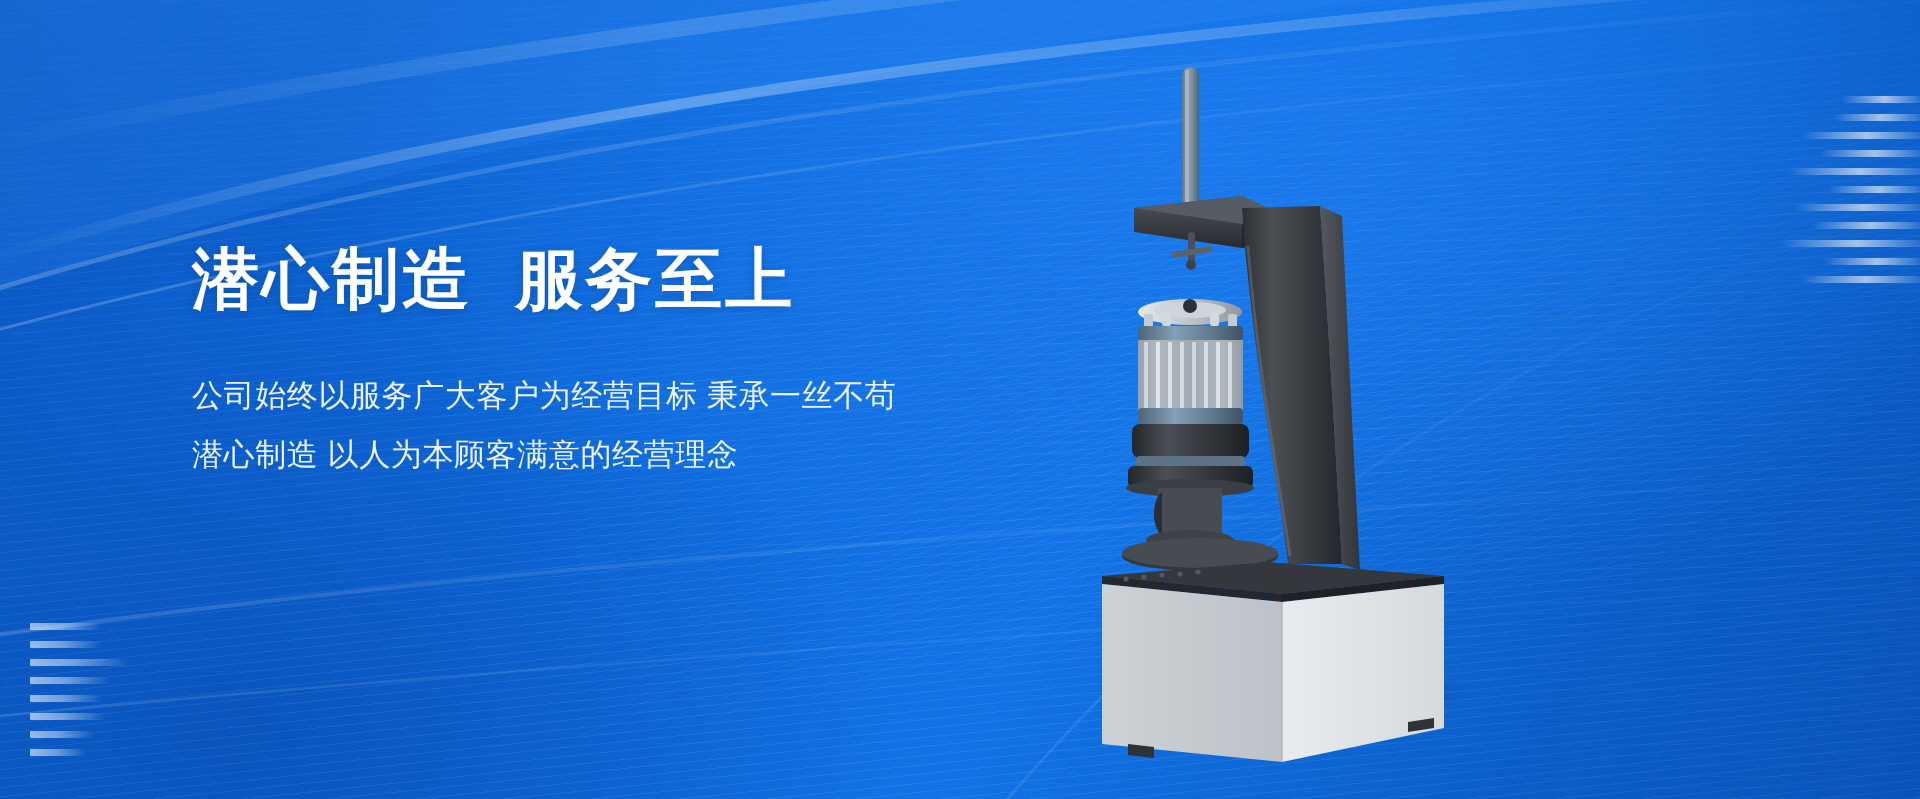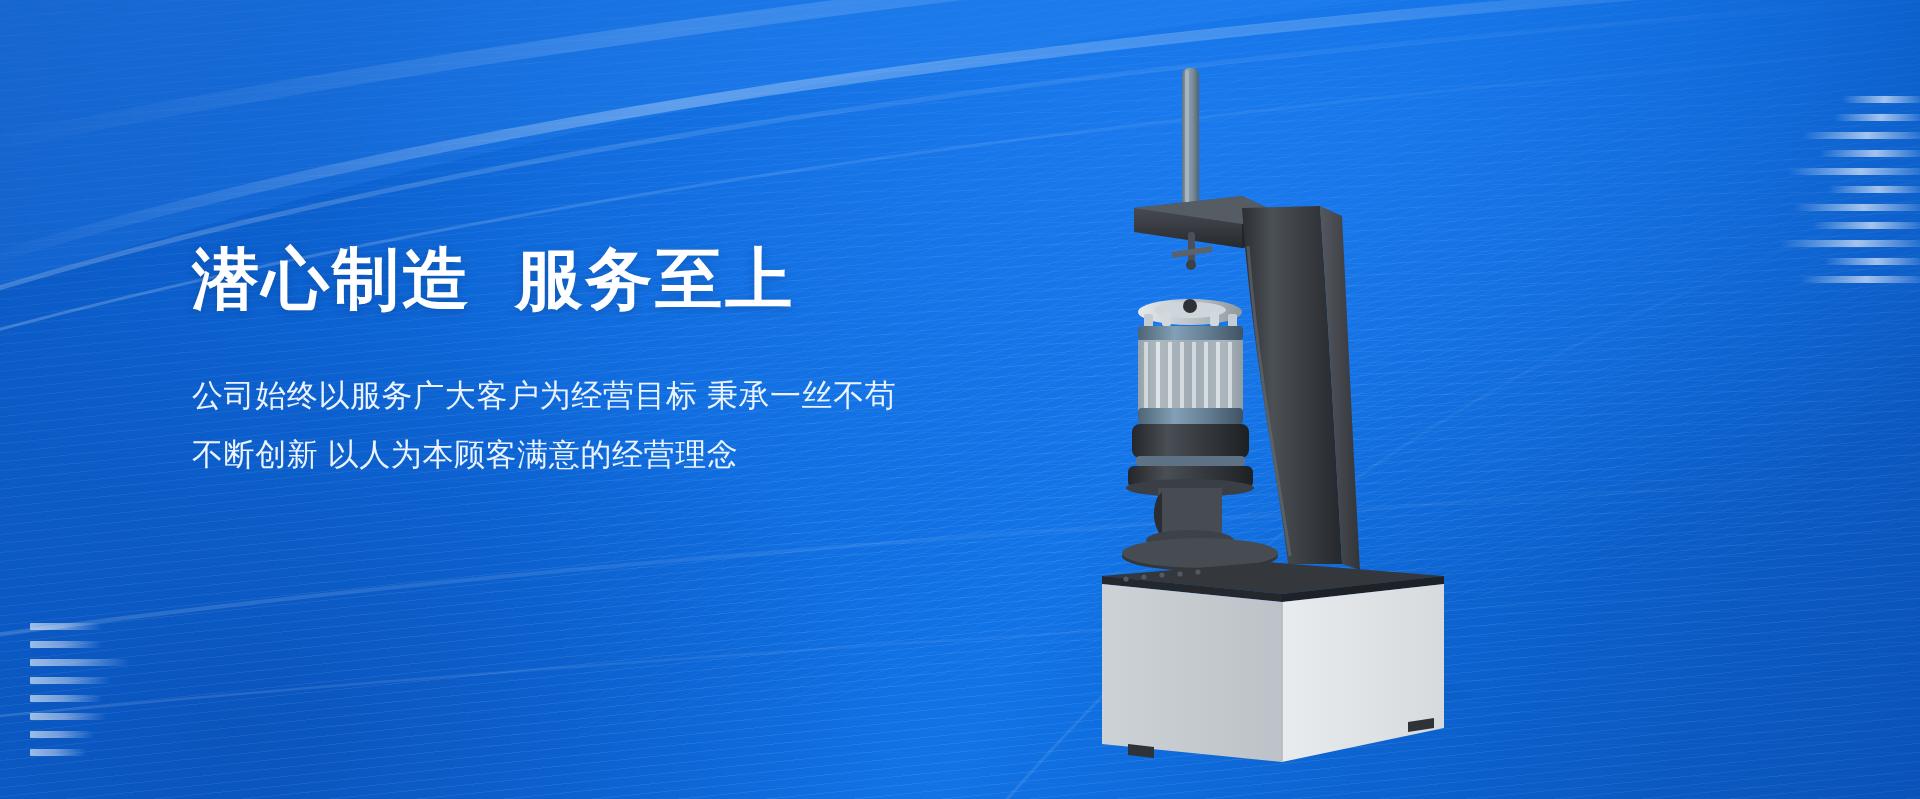--- a/index.html
+++ b/index.html
@@ -192,21 +192,21 @@
       <div class="tick" style="width: 72px;"></div>
       <div class="tick" style="width: 76px;"></div>
       <div class="tick" style="width: 64px;"></div>
       <div class="tick" style="width: 56px;"></div>
     </div>
 
   <div class="copy">
     <h1 class="headline">潜心制造  服务至上</h1>
     <div class="subcopy">
       <div class="subline">公司始终以服务广大客户为经营目标 秉承一丝不苟</div>
-      <div class="subline">不断创新 以人为本顾客满意的经营理念</div>
+      <div class="subline">潜心制造 以人为本顾客满意的经营理念</div>
     </div>
   </div>
 
   <div class="product">
     <svg viewBox="0 0 480 700" preserveAspectRatio="xMidYMid meet" aria-hidden="true">
       <defs>
         <linearGradient id="shaftG" x1="0" y1="0" x2="1" y2="0">
           <stop offset="0%" stop-color="#5d707e"></stop>
           <stop offset="28%" stop-color="#93a5b1"></stop>
           <stop offset="62%" stop-color="#7c8e9b"></stop>

